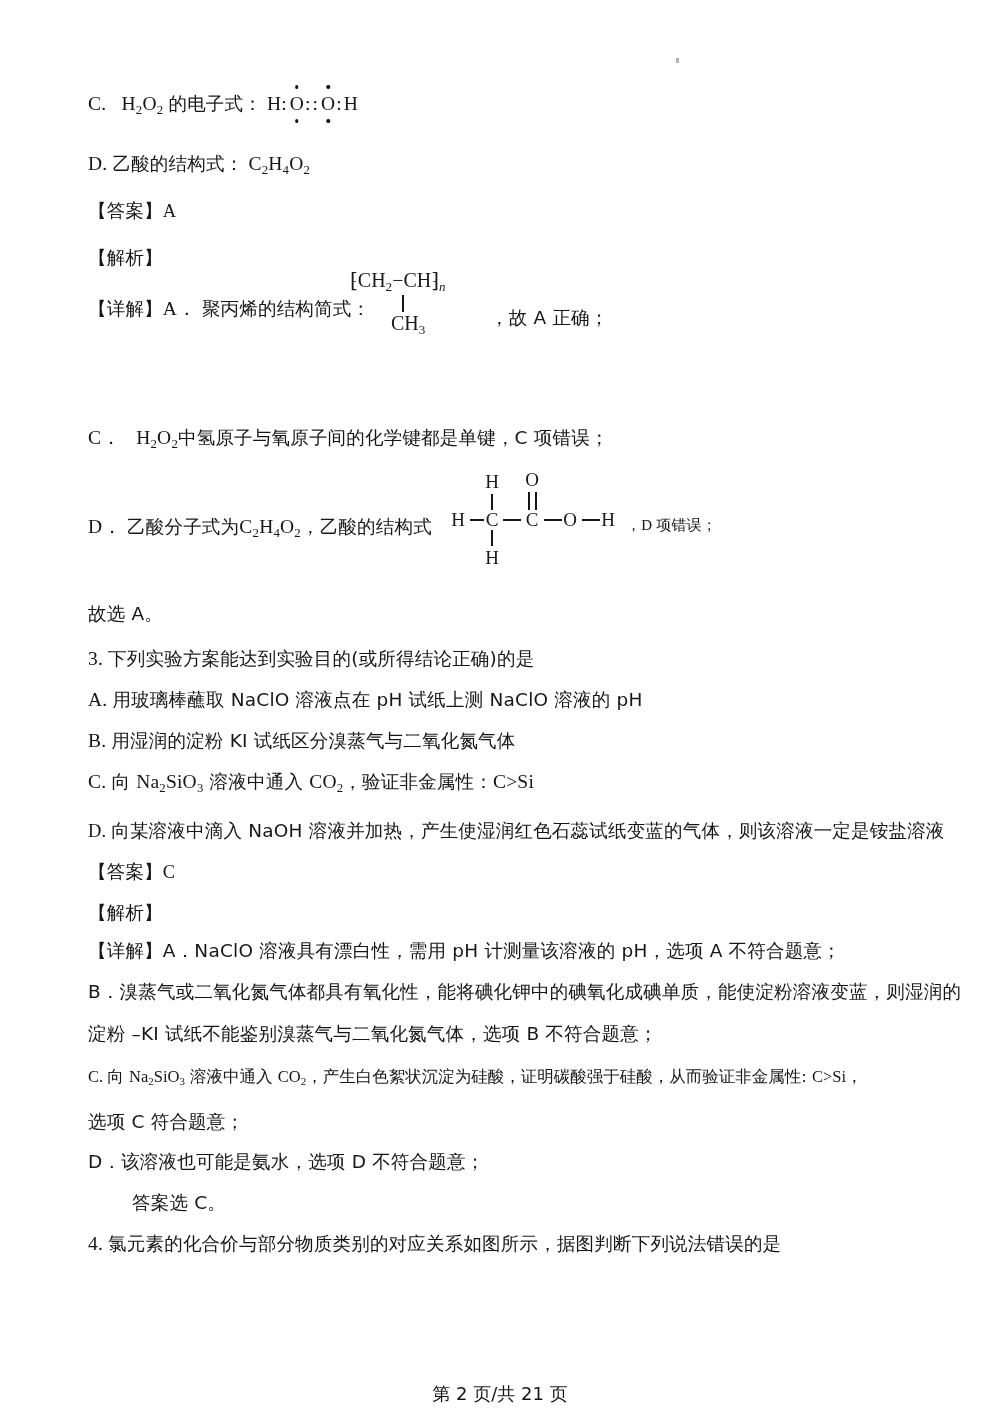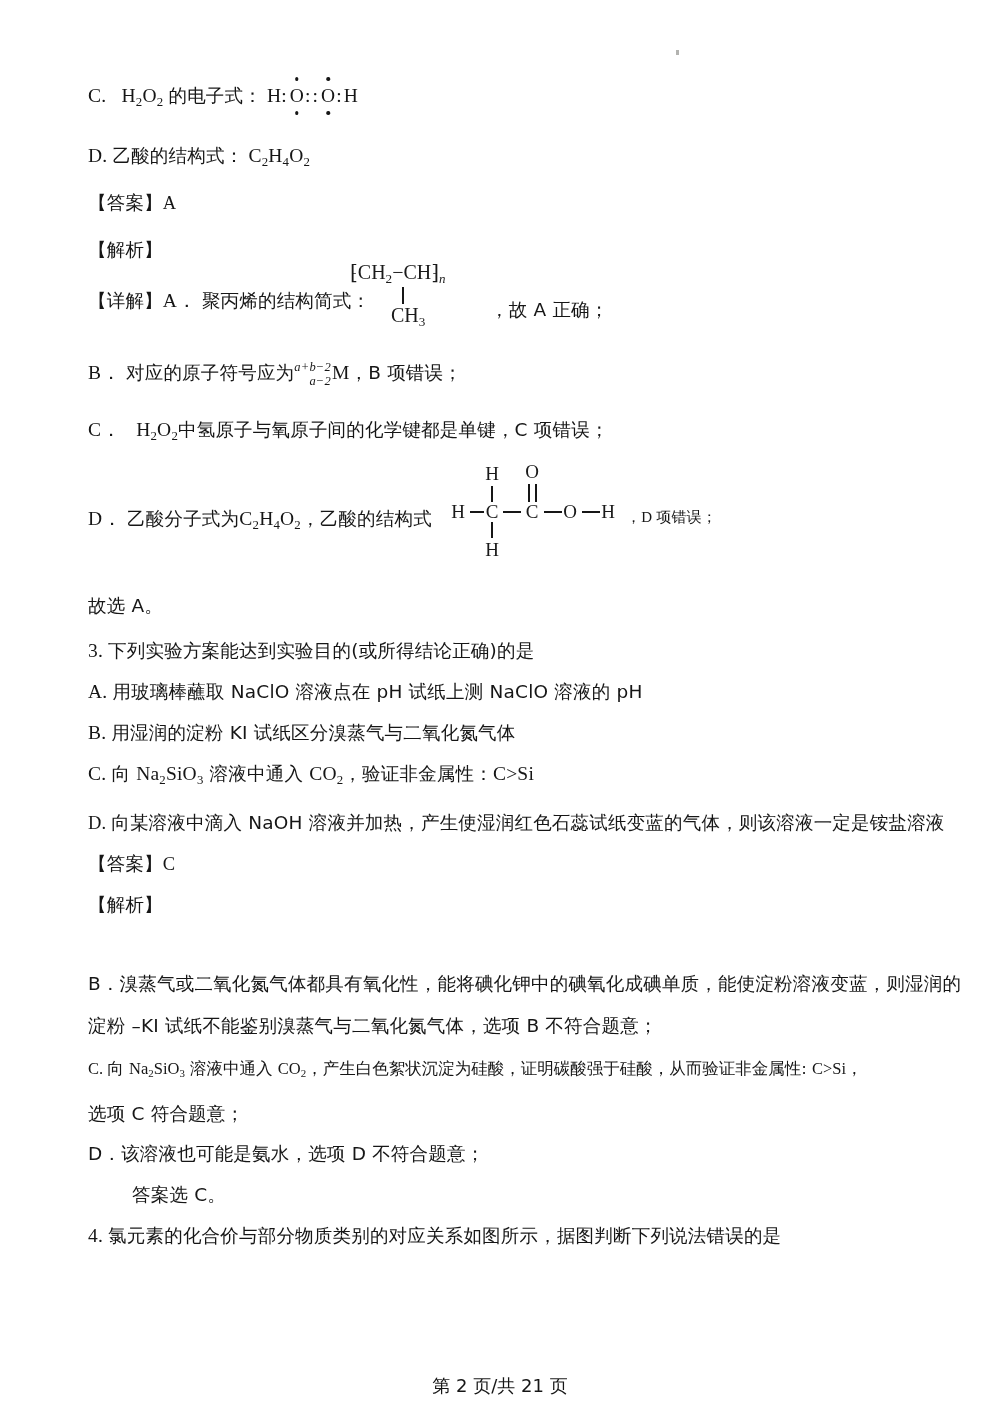--- a/index.html
+++ b/index.html
@@ -10,21 +10,21 @@
   body {
     width: 1000px;
     height: 1414px;
     position: relative;
     font-family: "Liberation Serif", "DejaVu Serif", serif;
     color: #1a1a1a;
     overflow: hidden;
   }
   .page {
     position: absolute;
-    left: 0; top: 4px;
+    left: 0; top: 12px;
     width: 1000px;
     height: 1352px;
   }
   .speck {
     position: absolute;
     left: 676px; top: 46px;
     width: 3px; height: 5px;
     background: #9a9a96;
     opacity: .75;
   }
@@ -142,24 +142,20 @@
     <span class="cjk" style="font-size:18.5px;">聚丙烯的结构简式：</span>
   </div>
 
   <div class="polymer lat">
     <div class="row1"><span class="brk">⁅</span><span>CH<sub>2</sub></span><span>−</span><span>CH</span><span class="brk">⁆</span><span style="font-style:italic;font-size:13px;vertical-align:-0.3em">n</span></div>
     <div class="bondv"></div>
     <div class="row3">CH<sub>3</sub></div>
   </div>
   <div class="ln cjk" style="left:490px; top:297px; font-size:18.5px;">，故 A 正确；</div>
 
-  <div class="ln" style="left:88px; top:357px;">
-    <span class="lat">B．</span>
-    <span class="cjk" style="font-size:18.5px;">对应的原子符号应为</span><span class="isotope"><span style="display:block">a+b−2</span><span style="display:block">a−2</span></span><span class="lat">M</span><span class="cjk" style="font-size:18.5px;">，B 项错误；</span>
-  </div>
 
   <div class="ln" style="left:88px; top:416px;text-align:center;">
     <span class="lat">C．</span>
     <span class="lat">&nbsp;&nbsp;H<sub>2</sub>O<sub>2</sub></span><span class="cjk" style="font-size:18.5px;">中氢原子与氧原子间的化学键都是单键，C 项错误；</span>
   </div>
 
   <div class="ln" style="left:88px; top:505px;">
     <span class="lat">D．</span>
     <span class="cjk" style="font-size:18.5px;">乙酸分子式为</span><span class="lat">C<sub>2</sub>H<sub>4</sub>O<sub>2</sub></span><span class="cjk" style="font-size:18.5px;">，乙酸的结构式</span>
   </div>
@@ -210,20 +206,23 @@
     <span class="lat">D.</span>
     <span class="cjk" style="font-size:18.5px;">向某溶液中滴入 NaOH 溶液并加热，产生使湿润红色石蕊试纸变蓝的气体，则该溶液一定是铵盐溶液</span>
   </div>
 
   <div class="ln cjk" style="left:88px; top:851px; font-size:18.5px;">
     <span>【答案】</span><span class="lat">C</span>
   </div>
 
   <div class="ln cjk" style="left:88px; top:892px; font-size:18.5px;">【解析】</div>
 
+  <div class="ln cjk" style="left:88px; top:930px; font-size:18.5px;">
+    <span>【详解】</span><span>A．NaClO 溶液具有漂白性，需用 pH 计测量该溶液的 pH，选项 A 不符合题意；</span>
+  </div>
 
   <div class="ln cjk" style="left:88px; top:971px; font-size:18.5px;">B．溴蒸气或二氧化氮气体都具有氧化性，能将碘化钾中的碘氧化成碘单质，能使淀粉溶液变蓝，则湿润的</div>
   <div class="ln cjk" style="left:88px; top:1013px; font-size:18.5px;">淀粉 –KI 试纸不能鉴别溴蒸气与二氧化氮气体，选项 B 不符合题意；</div>
 
   <div class="ln tiny" style="left:88px; top:1057px;">
     <span class="lat">C. </span><span class="cjk" style="font-size:16.5px;">向 </span><span class="lat">Na<sub>2</sub>SiO<sub>3</sub></span><span class="cjk" style="font-size:16.5px;"> 溶液中通入 </span><span class="lat">CO<sub>2</sub></span><span class="cjk" style="font-size:16.5px;">，产生白色絮状沉淀为硅酸，证明碳酸强于硅酸，从而验证非金属性: </span><span class="lat">C&gt;Si</span><span class="cjk" style="font-size:16.5px;">，</span>
   </div>
   <div class="ln cjk" style="left:88px; top:1101px; font-size:18.5px;">选项 C 符合题意；</div>
 
   <div class="ln cjk" style="left:88px; top:1141px; font-size:18.5px;">D．该溶液也可能是氨水，选项 D 不符合题意；</div>

